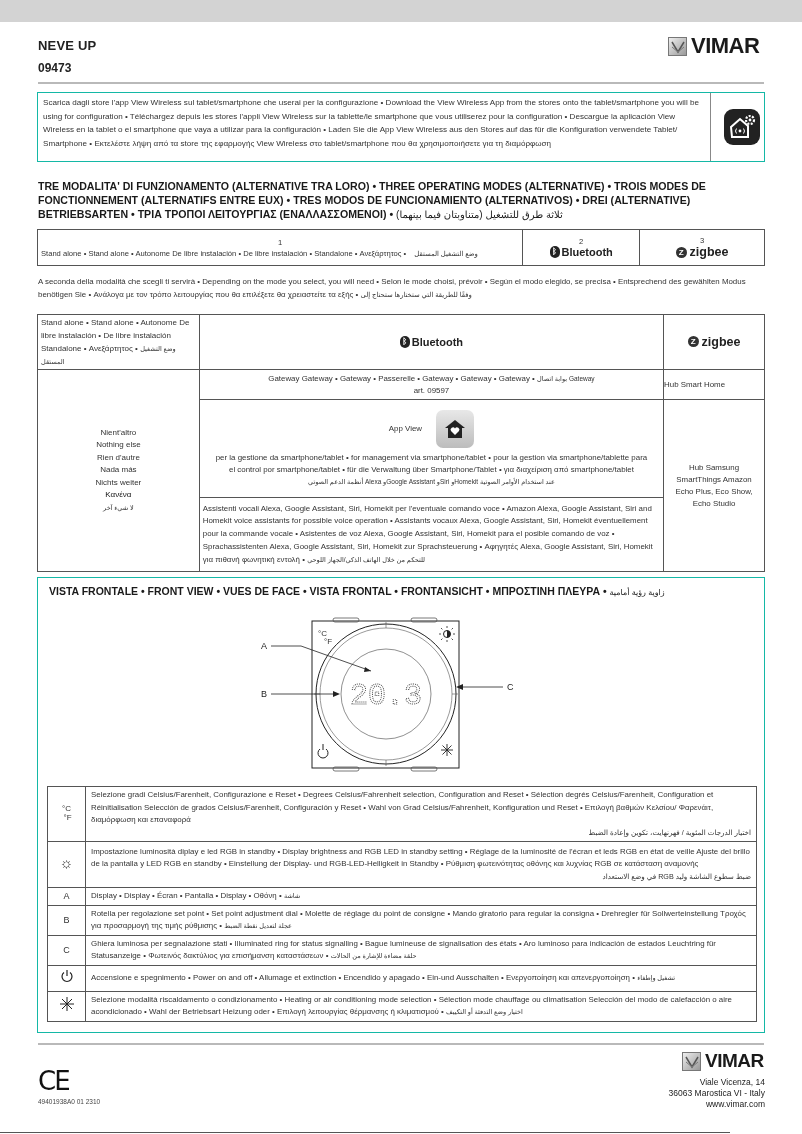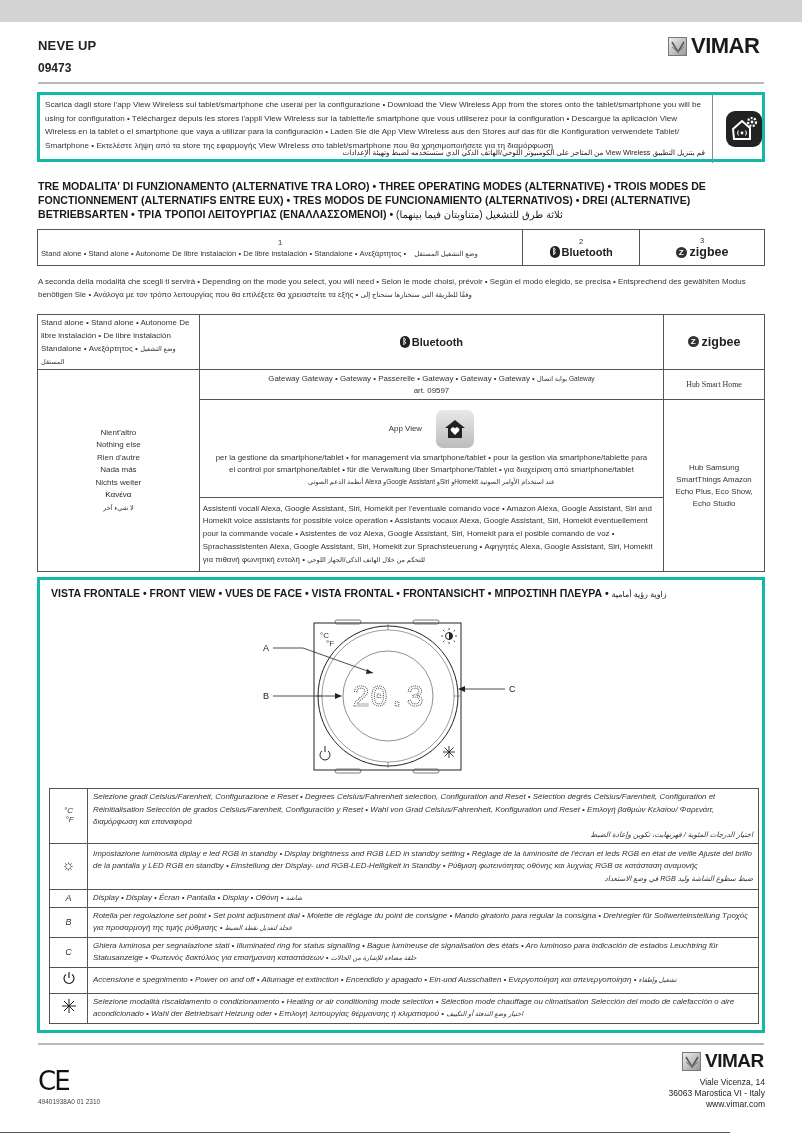--- a/index.html
+++ b/index.html
@@ -7,35 +7,35 @@
   body { font-family: "Liberation Sans", sans-serif; color: #222; position: relative; }
   .topbar { position: absolute; left: 0; top: 0; width: 802px; height: 22px; background: #d3d3d3; }
   .abs { position: absolute; }
   .title { left: 38px; top: 38px; font-size: 13px; font-weight: bold; letter-spacing: 0.2px; }
   .code { left: 38px; top: 61px; font-size: 12px; font-weight: bold; }
   .logo { display: flex; align-items: center; gap: 4px; }
   .logo .mark { width: 19px; height: 19px; border: 1px solid #777; background: linear-gradient(135deg,#eee,#999); position: relative; }
   .logo .mark svg { position: absolute; left: 1px; top: 1px; }
   .logo .word { font-weight: bold; font-size: 22px; letter-spacing: -0.5px; color: #1a1a1a; }
   .hr { position: absolute; left: 38px; width: 726px; height: 2px; background: #b9b9b9; }
-  .box { position: absolute; border: 3px solid #14b8a6; }
+  .box { position: absolute; border: 1px solid #14b8a6; }
   .small { font-size: 8.1px; line-height: 13.6px; color: #333; }
   .ar { direction: rtl; text-align: right; font-size: 7.2px; }
   .heading { left: 38px; top: 179px; width: 730px; font-size: 10.6px; font-weight: bold; line-height: 14px; color: #1a1a1a; text-transform: none; }
   table { border-collapse: collapse; }
   td { border: 1px solid #555; vertical-align: middle; }
   .modes td { font-size: 7.6px; color: #333; text-align: center; }
   .bt { display: inline-flex; align-items: center; gap: 2px; font-weight: bold; font-size: 11px; color: #222; font-family: "Liberation Sans", sans-serif; }
   .bt .ic { width: 10px; height: 12px; border-radius: 5px; background: #222; color: #fff; font-size: 8px; line-height: 12px; text-align: center; }
   .zb { display: inline-flex; align-items: center; gap: 3px; font-weight: bold; font-size: 12.5px; color: #222; }
   .zb .ic { width: 11px; height: 11px; border-radius: 50%; background: #333; color: #fff; font-size: 8px; line-height: 11px; text-align: center; }
   .req td { font-size: 7.9px; color: #333; line-height: 12px; }
   .iconbox { border-radius: 9px; background: #222; width: 36px; height: 36px; position: relative; }
   .appview { width: 38px; height: 38px; border-radius: 7px; background: linear-gradient(#e8e8e8,#bcbcbc); display: inline-flex; align-items: center; justify-content: center; }
-  .legend td { font-size: 7.9px; color: #333; line-height: 12.5px; padding: 2px 5px; font-style: italic; }
+  .legend td { font-size: 7.9px; color: #333; line-height: 12.5px; padding: 2px 5px; }
   .legend td.ico { width: 38px; text-align: center; padding: 0; font-size: 9px; }
   .fv-title { font-size: 10.5px; font-weight: bold; color: #1a1a1a; }
 </style>
 </head>
 <body>
 
 <div class="topbar"></div>
 
 <div class="abs title">NEVE UP</div>
 <div class="abs code">09473</div>
@@ -45,21 +45,20 @@
         <path d="M2 3 L8 13 L14 3" fill="none" stroke="#555" stroke-width="1.5"></path>
         <path d="M2 8 L8 13 L14 8" fill="none" stroke="#777" stroke-width="1"></path>
       </svg>
   </div>
   <div class="word">VIMAR</div>
 </div>
 <div class="hr" style="top:82px;"></div>
 
 <div class="box" style="left:37px;top:92px;width:728px;height:70px;">
   <div class="abs small" style="left:5px;top:3px;width:660px;">Scarica dagli store l'app View Wireless sul tablet/smartphone che userai per la configurazione • Download the View Wireless App from the stores onto the tablet/smartphone you will be using for configuration • Téléchargez depuis les stores l'appli View Wireless sur la tablette/le smartphone que vous utiliserez pour la configuration • Descargue la aplicación View Wireless en la tablet o el smartphone que vaya a utilizar para la configuración • Laden Sie die App View Wireless aus den Stores auf das für die Konfiguration verwendete Tablet/ Smartphone • Εκτελέστε λήψη από τα store της εφαρμογής View Wireless στο tablet/smartphone που θα χρησιμοποιήσετε για τη διαμόρφωση</div>
-  <div class="abs ar" style="left:5px;top:52px;width:660px;line-height:12px;">قم بتنزيل التطبيق View Wireless من المتاجر على الكومبيوتر اللوحي/الهاتف الذكي الذي ستستخدمه لضبط وتهيئة الإعدادات</div>
   <div class="abs" style="left:672px;top:0;width:1px;height:68px;background:#888;"></div>
   <div class="abs iconbox" style="left:686px;top:16px;">
     <svg width="36" height="36" viewBox="0 0 36 36">
       <path d="M7 18 L16 10 L24 17 L24 28 L8 28 Z" fill="none" stroke="#fff" stroke-width="2"></path>
       <circle cx="16" cy="22" r="1.4" fill="#fff"></circle>
       <path d="M12.5 19.5 a4 4 0 0 0 0 5 M19.5 19.5 a4 4 0 0 1 0 5" fill="none" stroke="#fff" stroke-width="1"></path>
       <circle cx="26" cy="11" r="4" fill="none" stroke="#fff" stroke-width="2.2" stroke-dasharray="2 1.4"></circle>
       <circle cx="26" cy="11" r="1.4" fill="#fff"></circle>
     </svg>
   </div>
@@ -130,21 +129,21 @@
       <div>Rien d'autre</div>
       <div>Nada más</div>
       <div>Nichts weiter</div>
       <div style="color:#111;">Κανένα</div>
       <div style="font-size:6.5px;">لا شيء آخر</div>
     </td>
     <td style="text-align:center;">
       <div><span>Gateway Gateway • Gateway • Passerelle • Gateway • Gateway • Gateway •</span> <span style="font-size:6.5px;">بوابة اتصال Gateway</span></div>
       <div>art. 09597</div>
     </td>
-    <td style="text-align:center;font-family:Liberation Serif, serif;">Hub Smart Home</td>
+    <td style="">Hub Smart Home</td>
   </tr>
   <tr style="height:98px;">
     <td style="text-align:center;padding:2px 15px;">
       <div style="display:flex;align-items:center;justify-content:center;gap:14px;margin-bottom:4px;">
         <span>App View</span>
         <span class="appview">
           <svg width="24" height="22" viewBox="0 0 24 22">
                 <path d="M2 10 L12 2 L22 10 L19 10 L19 20 L5 20 L5 10 Z" fill="#222"></path>
                 <path d="M12 17 L8 13 a2.2 2.2 0 0 1 4 -2.6 a2.2 2.2 0 0 1 4 2.6 Z" fill="#fff"></path>
               </svg>

